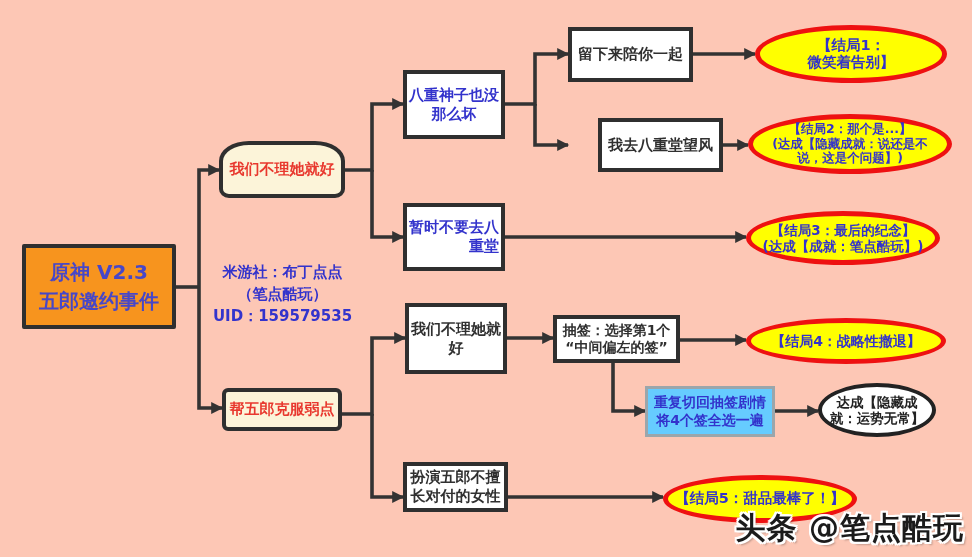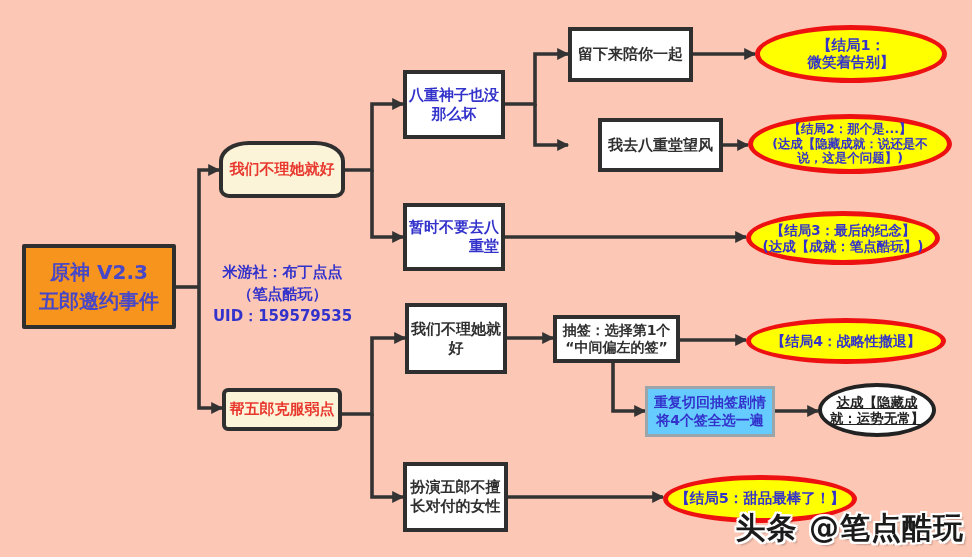--- a/index.html
+++ b/index.html
@@ -34,38 +34,38 @@
   .n-ignore{left:219px;top:141px;width:126px;height:57px;}
   .n-help{left:222px;top:388px;width:120px;height:43px;border-radius:6px;}
   .bluetext{color:var(--blue_text);font-weight:bold;font-size:15px;}
   .darktext{color:var(--dark_text);font-weight:600;font-size:15px;}
   .n-yae{left:403px;top:70px;width:102px;height:69px;}
   .n-dontgo{left:403px;top:203px;width:102px;height:68px;text-align:right;}
   .n-stay{left:568px;top:27px;width:125px;height:55px;}
   .n-lookout{left:568px;top:118px;width:125px;height:54px;margin-left:30px;}
   .n-study{left:405px;top:303px;width:102px;height:71px;}
   .n-drawlots{left:553px;top:315px;width:127px;height:48px;font-size:14px;}
-  .n-roleplay{left:403px;top:462px;width:105px;height:70px;}
+  .n-roleplay{left:403px;top:462px;width:105px;height:50px;}
   .n-repeat{
     left:645px;top:386px;width:130px;height:51px;background:var(--cyan);
     border:3px solid var(--cyan_border);color:var(--blue_text);font-weight:bold;font-size:14px;
   }
   .ending{
     position:absolute;display:flex;align-items:center;justify-content:center;text-align:center;
     box-sizing:border-box;border-radius:50%;background:var(--yellow);
     border:5px solid var(--ending_border);color:var(--blue_text);font-weight:bold;line-height:1.2;
   }
   .e-1{left:755px;top:25px;width:192px;height:58px;font-size:14.5px;}
   .e-2{left:748px;top:114px;width:204px;height:60px;font-size:12.5px;line-height:1.15;}
   .e-3{left:746px;top:211px;width:194px;height:54px;font-size:13.5px;}
   .e-4{left:746px;top:318px;width:200px;height:46px;font-size:14px;}
   .e-5{left:663px;top:475px;width:194px;height:48px;font-size:14.5px;}
   .e-hidden{
     left:818px;top:383px;width:118px;height:54px;background:var(--white);
-    border:4px solid #222222;color:#222222;font-size:13.5px;font-weight:600;text-decoration:underline;
+    border:4px solid #222222;color:#222222;font-size:13.5px;font-weight:600;
   }
   .annotation{
     position:absolute;left:205px;top:262px;width:155px;text-align:center;
     color:var(--blue_text);font-weight:bold;font-size:15px;line-height:1.45;white-space:pre-line;
   }
   .watermark{
     position:absolute;right:8px;bottom:8px;font-size:30px;font-weight:900;
     color:var(--watermark);letter-spacing:1px;
     text-shadow:2px 0 0 #fff,-2px 0 0 #fff,0 2px 0 #fff,0 -2px 0 #fff,
       2px 2px 0 #fff,-2px -2px 0 #fff,2px -2px 0 #fff,-2px 2px 0 #fff,3px 3px 2px rgba(0,0,0,.25);

